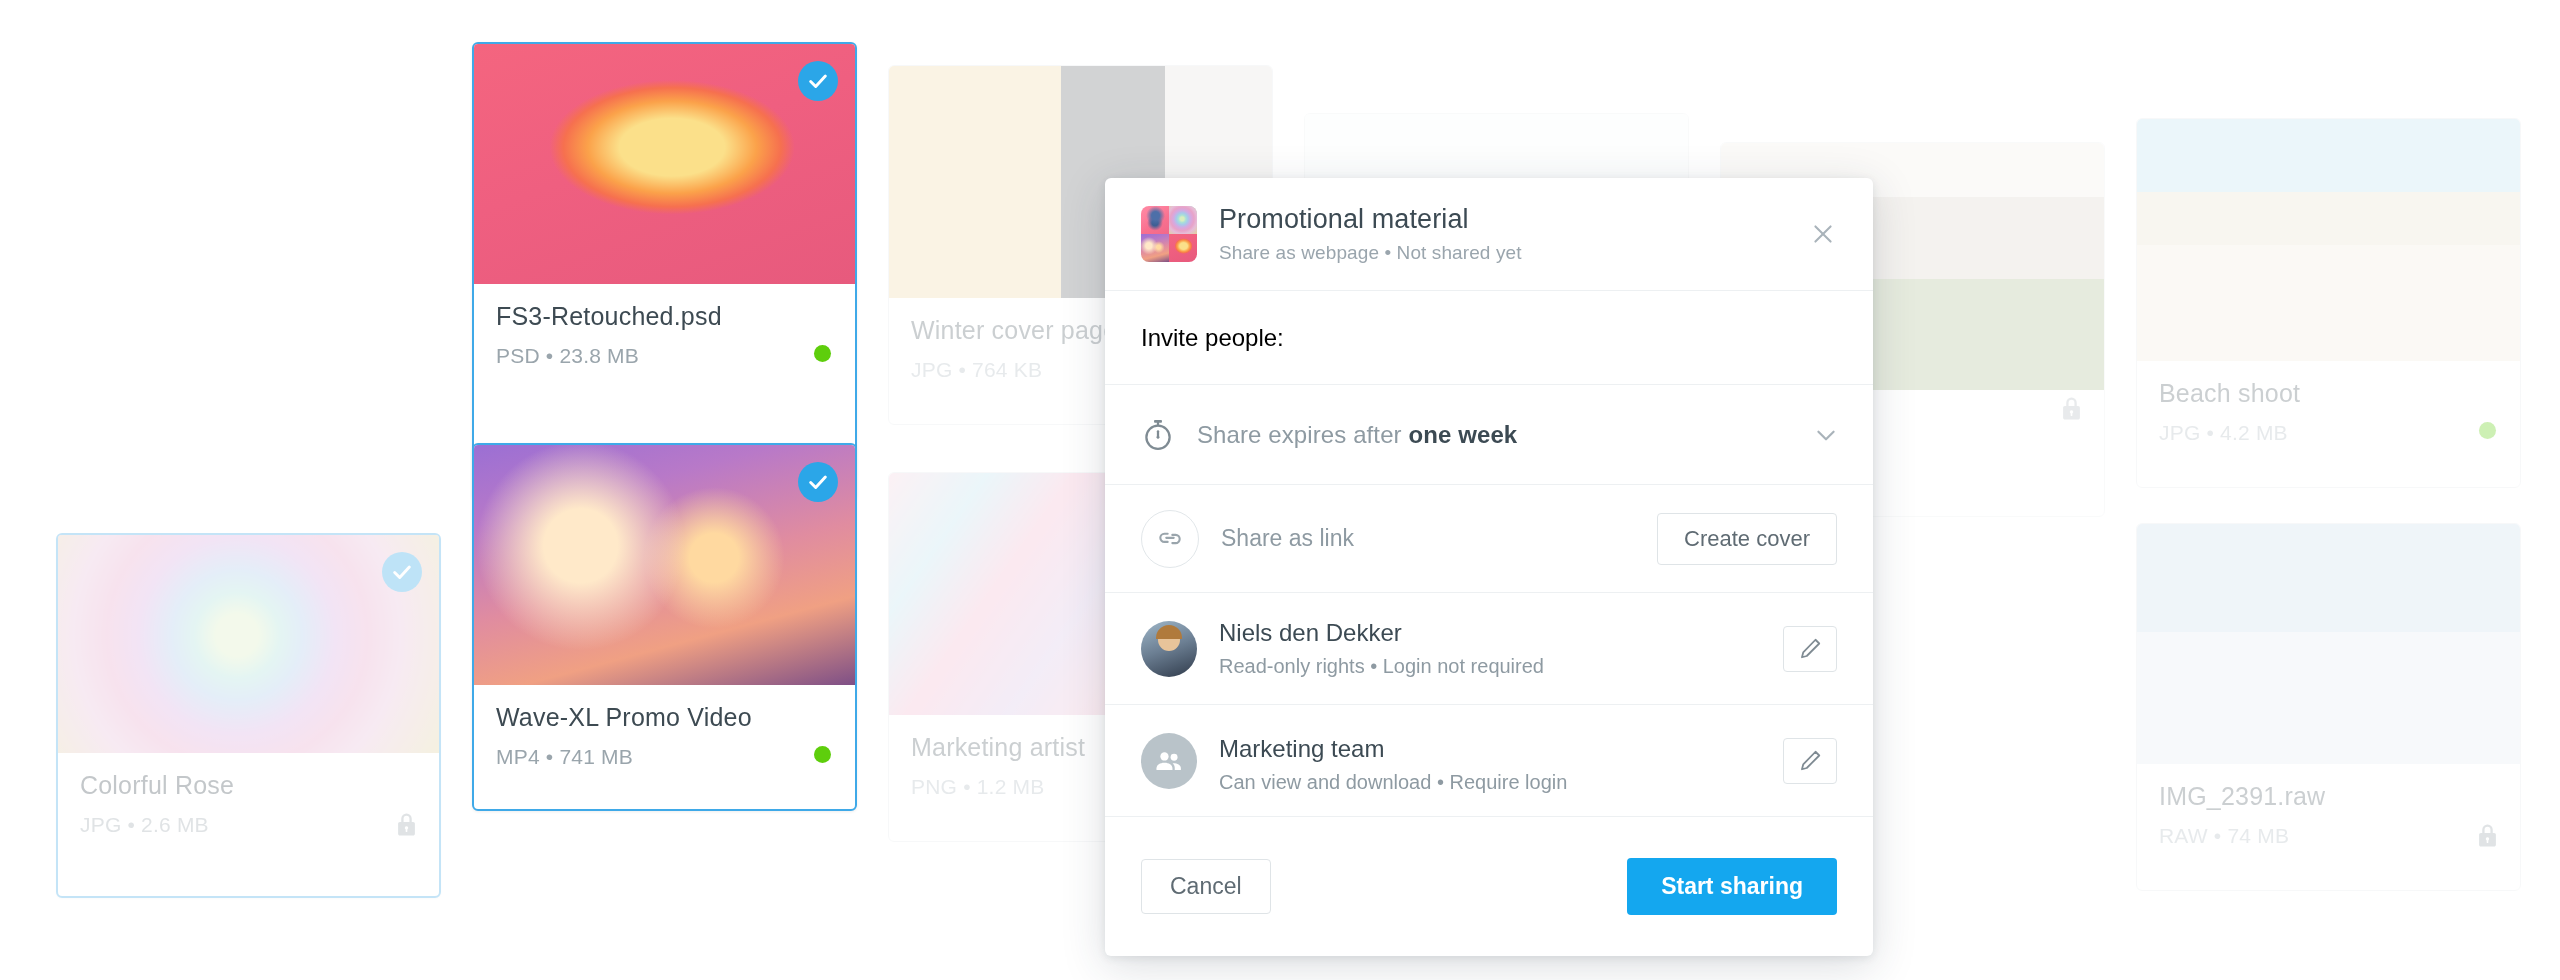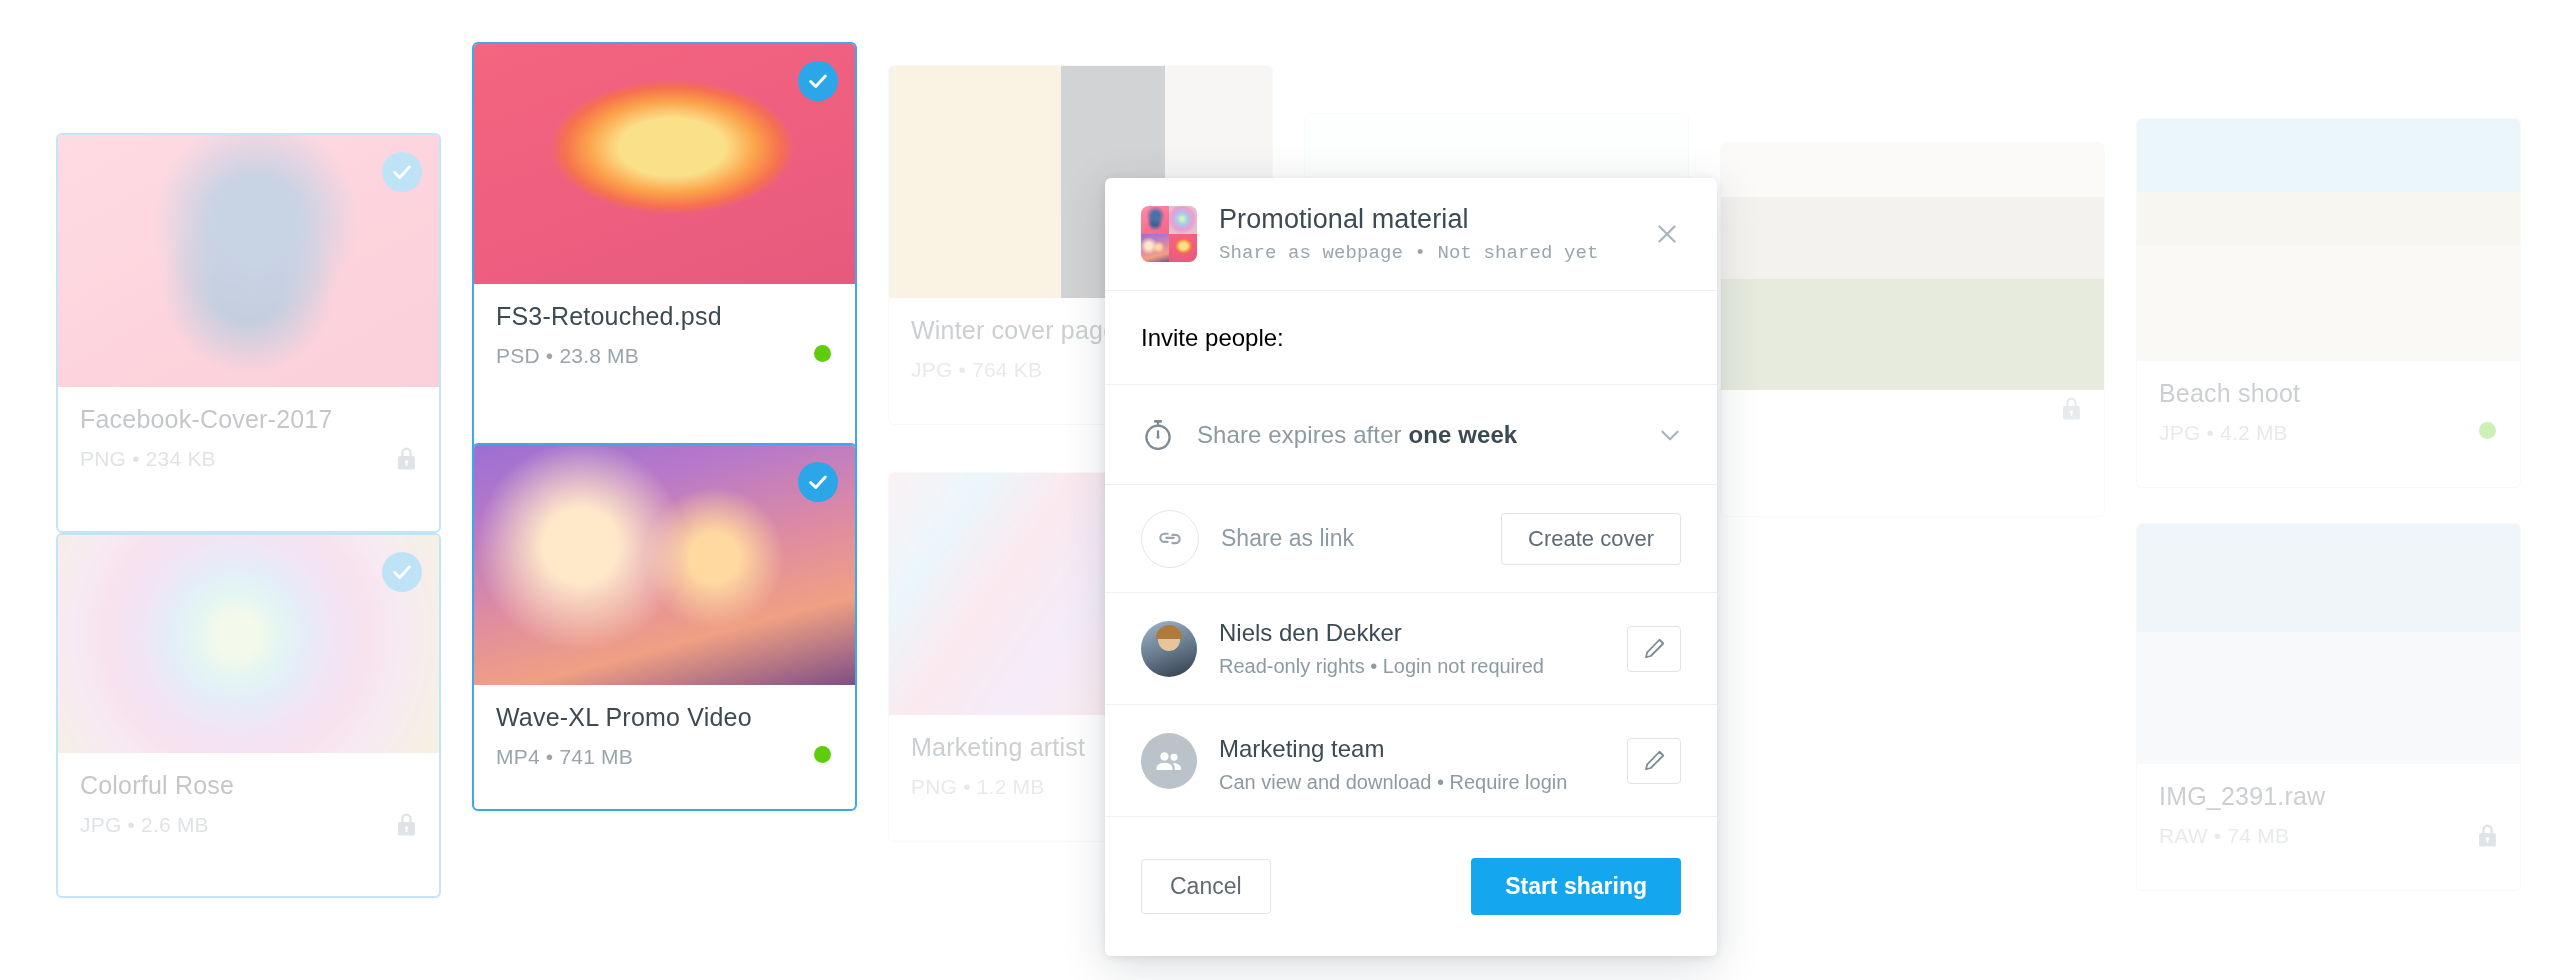--- a/index.html
+++ b/index.html
@@ -82,41 +82,41 @@
   .art-eiffel{background:
     linear-gradient(180deg,#efede4 0 22%, #cfc7bb 22% 55%, #93a86f 55% 100%);}
   .art-bridge{background:
     linear-gradient(130deg,#eceff1 0%,#b9bfc4 42%,#8c9399 62%,#d6dade 100%);}
   .art-opera{background:
     linear-gradient(180deg,#ccdfee 0 45%, #e7edf2 45% 100%);}
   .art-paper{background:#fafbfb;}
   .modal {
     position: absolute;
     left: 1105px; top: 178px;
-    width: 612px; height: 778px;
+    width: 768px; height: 778px;
     background: #ffffff;
     border-radius: 6px;
     box-shadow: 0 10px 44px rgba(40,55,70,.17), 0 2px 8px rgba(40,55,70,.10);
     display: flex; flex-direction: column;
   }
   .modal-header {
     display: flex; align-items: center;
     padding: 26px 34px 26px 36px;
     border-bottom: 1px solid #edf0f2;
     position: relative;
   }
   .modal-thumb {
     width: 56px; height: 56px; border-radius: 8px; overflow: hidden;
     display: grid; grid-template-columns: 1fr 1fr; grid-template-rows: 1fr 1fr;
     flex: 0 0 auto;
   }
   .modal-thumb div { width: 100%; height: 100%; }
   .modal-head-text { margin-left: 22px; }
   .modal-title { font-size: 27px; color: #3c4a53; letter-spacing: .1px; }
-  .modal-subtitle { margin-top: 7px; font-size: 19px; color: #9aa5ad; letter-spacing:.1px;font-family:Liberation Mono, monospace;}
+  .modal-subtitle { margin-top: 7px; font-size: 19px; color: #9aa5ad; letter-spacing:.1px;}
   .modal-close {
     position: absolute; right: 30px; top: 50%; transform: translateY(-50%);
     width: 40px; height: 40px; cursor: pointer;
     display:flex; align-items:center; justify-content:center;
   }
   .modal-close svg { width: 26px; height: 26px; }
 
   .modal-row {
     padding: 0 36px;
     border-bottom: 1px solid #edf0f2;
@@ -190,38 +190,20 @@
     background: #14a7ef; border: none; border-radius: 4px;
     padding: 17px 34px; font-size: 23px; color: #fff; font-weight: 700;
     font-family: inherit; cursor: pointer; line-height:1;
   }
 </style>
 </head>
 <body>
 
 <div id="stage">
 
-  <div class="card selected dim" style="left:56px; top:133px; width:385px; height:400px;">
-    <div class="card-thumb art-blueface" style="height:252px;">
-      <div class="check-badge">
-        <svg viewBox="0 0 24 24" fill="none" stroke="#fff" stroke-width="3.2" stroke-linecap="round" stroke-linejoin="round">
-            <polyline points="4,12.5 9.5,18 20,6.5"></polyline>
-          </svg>
-      </div>
-    </div>
-    <div class="card-meta">
-      <div class="card-title">Facebook-Cover-2017</div>
-      <div class="card-sub">PNG  •  234 KB</div>
-      <span class="lock-icon">
-        <svg viewBox="0 0 20 24" fill="#9aa5ac">
-            <path d="M5 10V7a5 5 0 0 1 10 0v3h1.3c.9 0 1.7.8 1.7 1.7v9.6c0 .9-.8 1.7-1.7 1.7H3.7C2.8 23 2 22.2 2 21.3v-9.6C2 10.8 2.8 10 3.7 10H5zm2.2 0h5.6V7a2.8 2.8 0 0 0-5.6 0v3zM10 14.2a1.6 1.6 0 0 0-.8 3v1.6a.8.8 0 0 0 1.6 0v-1.6a1.6 1.6 0 0 0-.8-3z"></path>
-          </svg>
-      </span>
-    </div>
-  </div>
 
   <div class="card selected dim" style="left:56px; top:533px; width:385px; height:365px;">
     <div class="card-thumb art-rose" style="height:218px;">
       <div class="check-badge">
         <svg viewBox="0 0 24 24" fill="none" stroke="#fff" stroke-width="3.2" stroke-linecap="round" stroke-linejoin="round">
             <polyline points="4,12.5 9.5,18 20,6.5"></polyline>
           </svg>
       </div>
     </div>
     <div class="card-meta">

